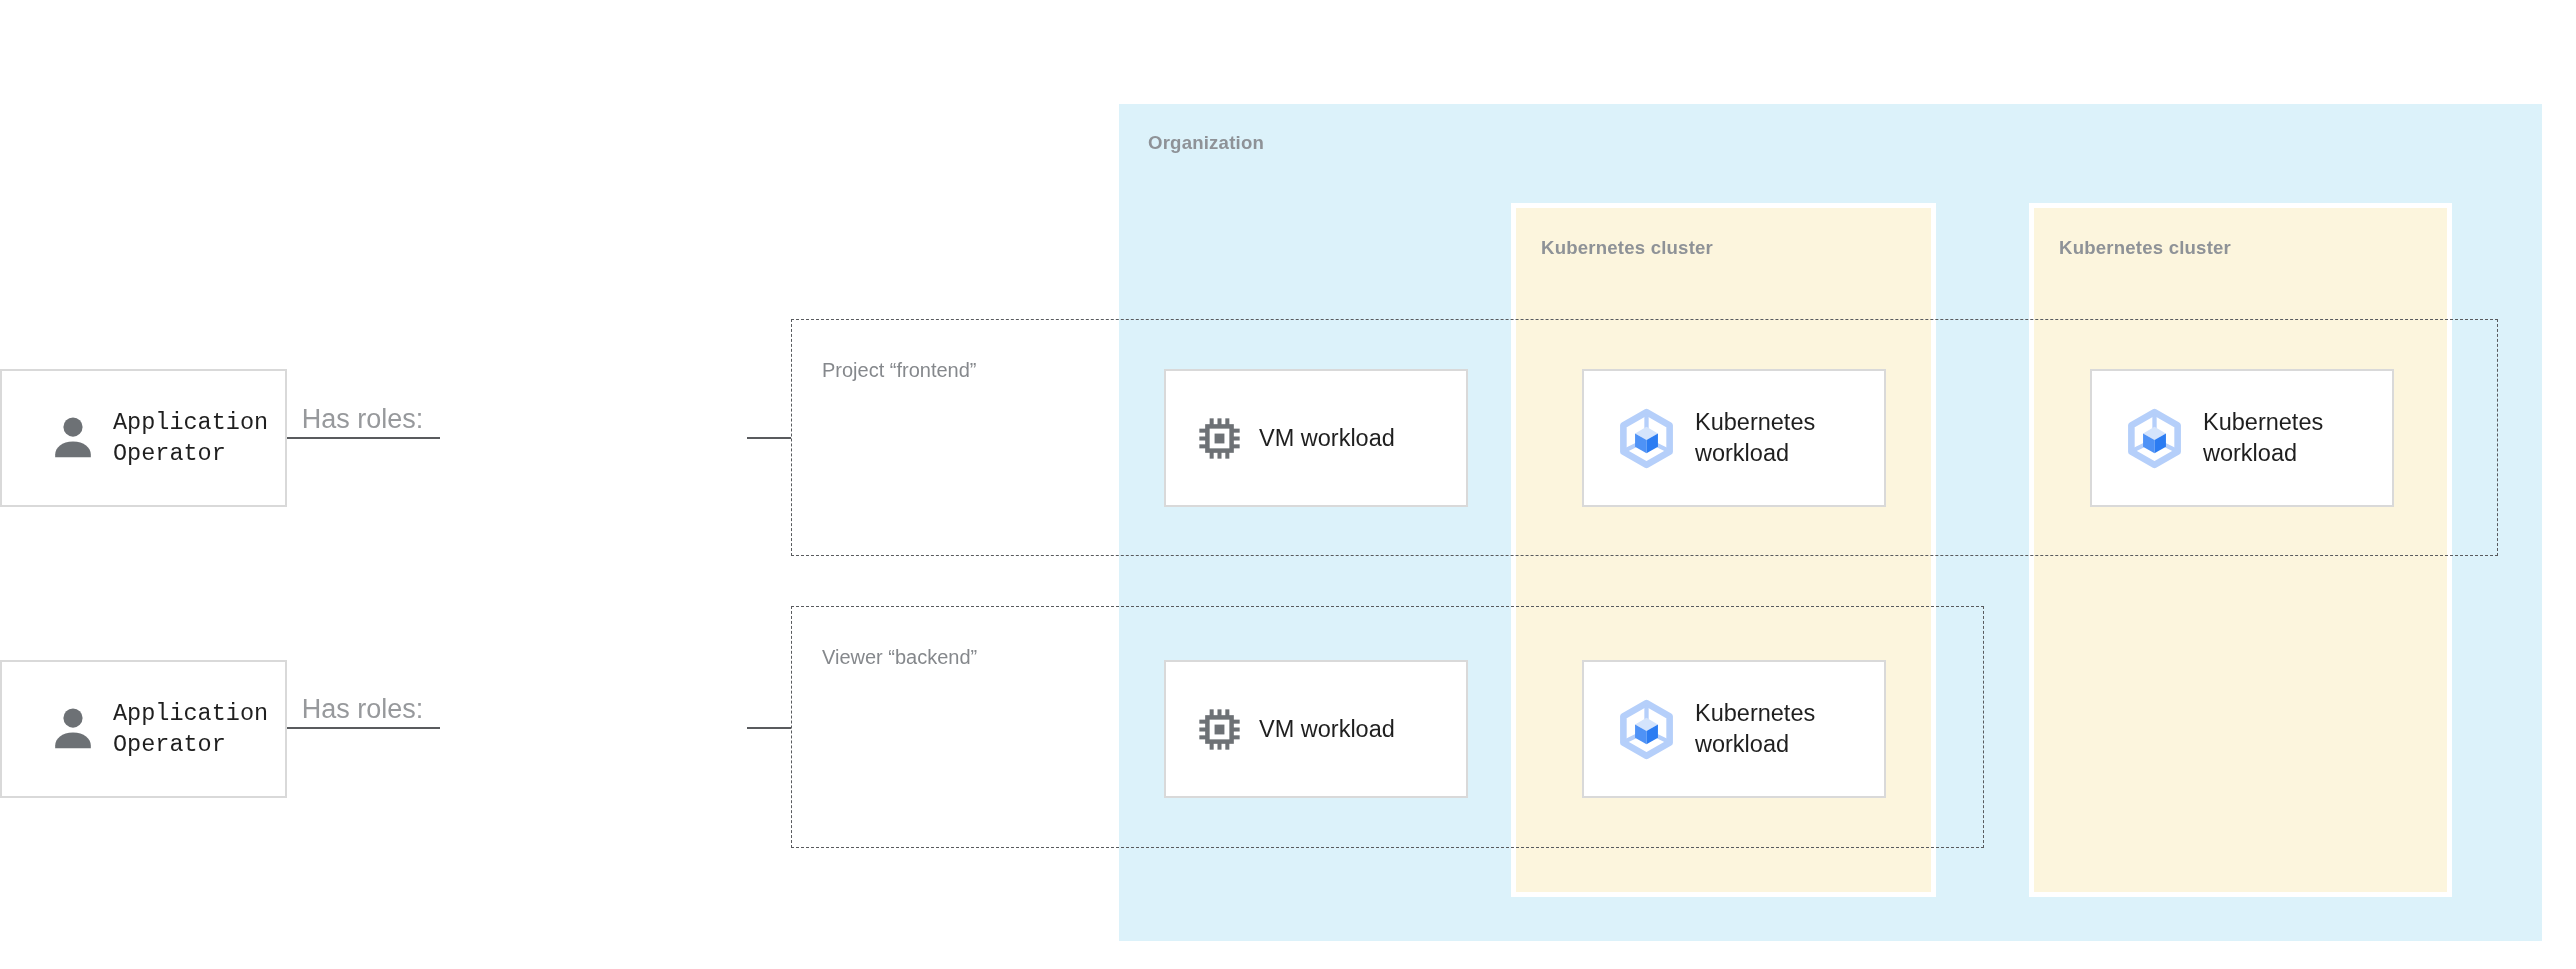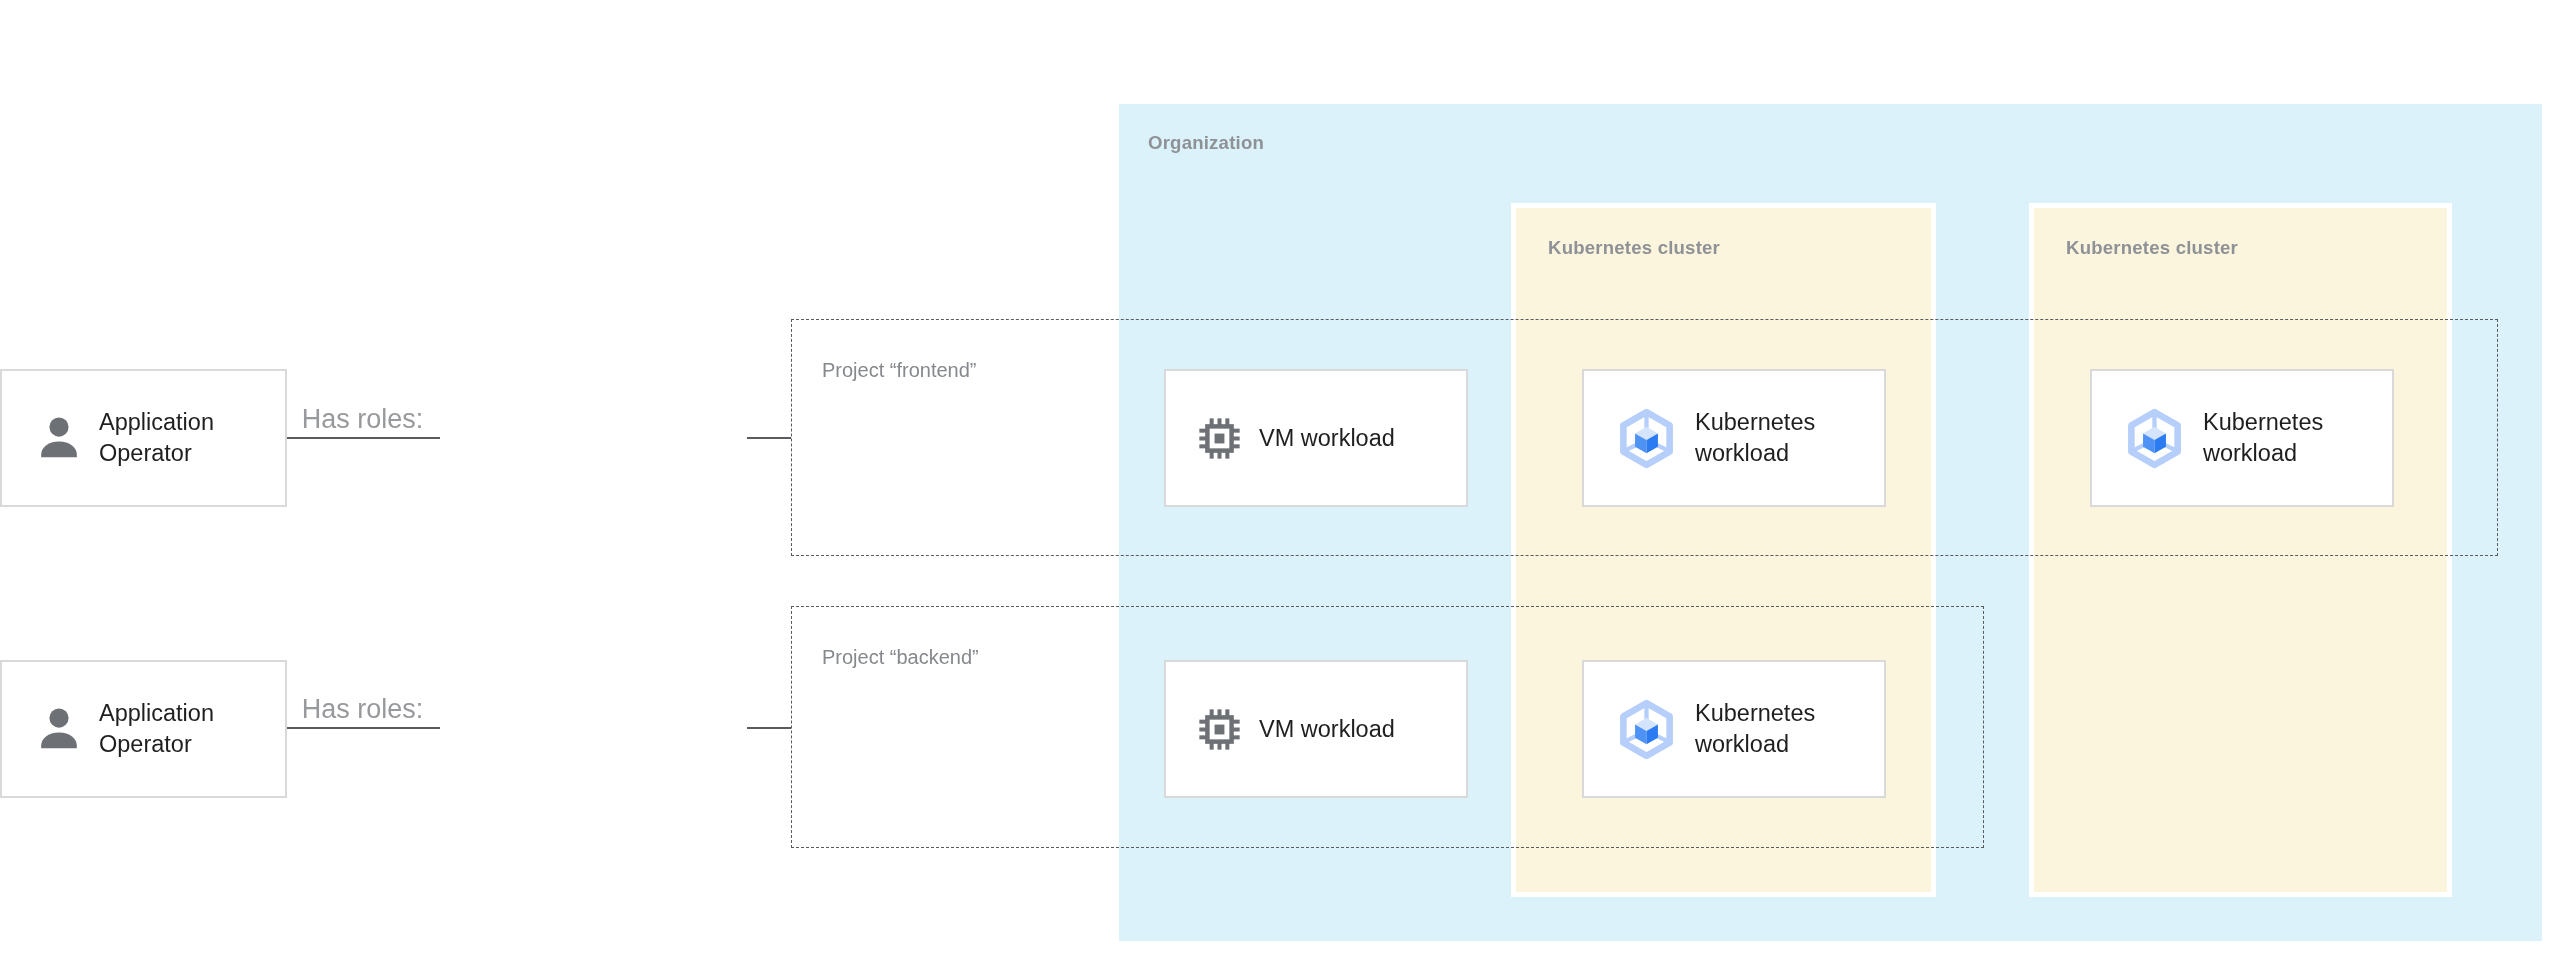--- a/index.html
+++ b/index.html
@@ -24,37 +24,37 @@
     position:absolute;font-weight:bold;font-size:18.6px;color:var(--label-gray);
     letter-spacing:0.2px;white-space:nowrap;
   }
   .org-zone .zone-label{left:29px;top:28px;}
   .cluster-zone{
     position:absolute;top:203px;height:694px;box-sizing:border-box;
     background:var(--cluster-bg);border:5.5px solid #ffffff;
   }
   .cluster-a{left:1511px;width:425px;}
   .cluster-b{left:2029px;width:423px;}
-  .cluster-zone .zone-label{left:32px;top:29px;}
+  .cluster-zone .zone-label{left:25px;top:29px;}
   
   .project-boundary{
     position:absolute;box-sizing:border-box;border:1.4px dashed var(--line-gray);
     background:transparent;
   }
   .project-frontend{left:791px;top:319px;width:1707px;height:237px;}
   .project-backend{left:791px;top:606px;width:1193px;height:242px;}
   .project-label{
     position:absolute;left:30px;top:39px;font-size:20px;color:#85888c;white-space:nowrap;
   }
   
   .node{
     position:absolute;box-sizing:border-box;background:#ffffff;
     border:2.1px solid var(--box-border);display:flex;align-items:center;
   }
-  .actor-box{left:0;width:287px;height:138px;padding-left:35px;gap:18px;}
+  .actor-box{left:0;width:287px;height:138px;padding-left:49px;gap:18px;font-family:Liberation Mono, monospace;}
   .role-box{
     left:439px;width:308px;height:148px;flex-direction:column;justify-content:center;
     text-align:center;
   }
   .workload-box{width:304px;height:138px;padding-left:32px;gap:18px;}
   .row1{top:369px;} .row2{top:660px;}
   .role-row1{top:365px;} .role-row2{top:655px;}
   .node-text{font-size:23.5px;line-height:31px;color:var(--text);}
   .stacked span{display:block;}
   
@@ -78,21 +78,21 @@
     <div class="zone-label">Kubernetes cluster</div>
   </div>
   <div class="cluster-zone cluster-b">
     <div class="zone-label">Kubernetes cluster</div>
   </div>
 
   <div class="project-boundary project-frontend">
     <div class="project-label">Project “frontend”</div>
   </div>
   <div class="project-boundary project-backend">
-    <div class="project-label">Project “backend”</div>
+    <div class="project-label">Viewer “backend”</div>
   </div>
 
   <div class="connector" style="left:287px;top:437px;width:153px;"></div>
   <div class="connector" style="left:747px;top:437px;width:44px;"></div>
   <div class="relation-label" style="left:283px;top:404px;">Has roles:</div>
 
   <div class="connector" style="left:287px;top:727px;width:153px;"></div>
   <div class="connector" style="left:747px;top:727px;width:44px;"></div>
   <div class="relation-label" style="left:283px;top:694px;">Has roles:</div>
 

